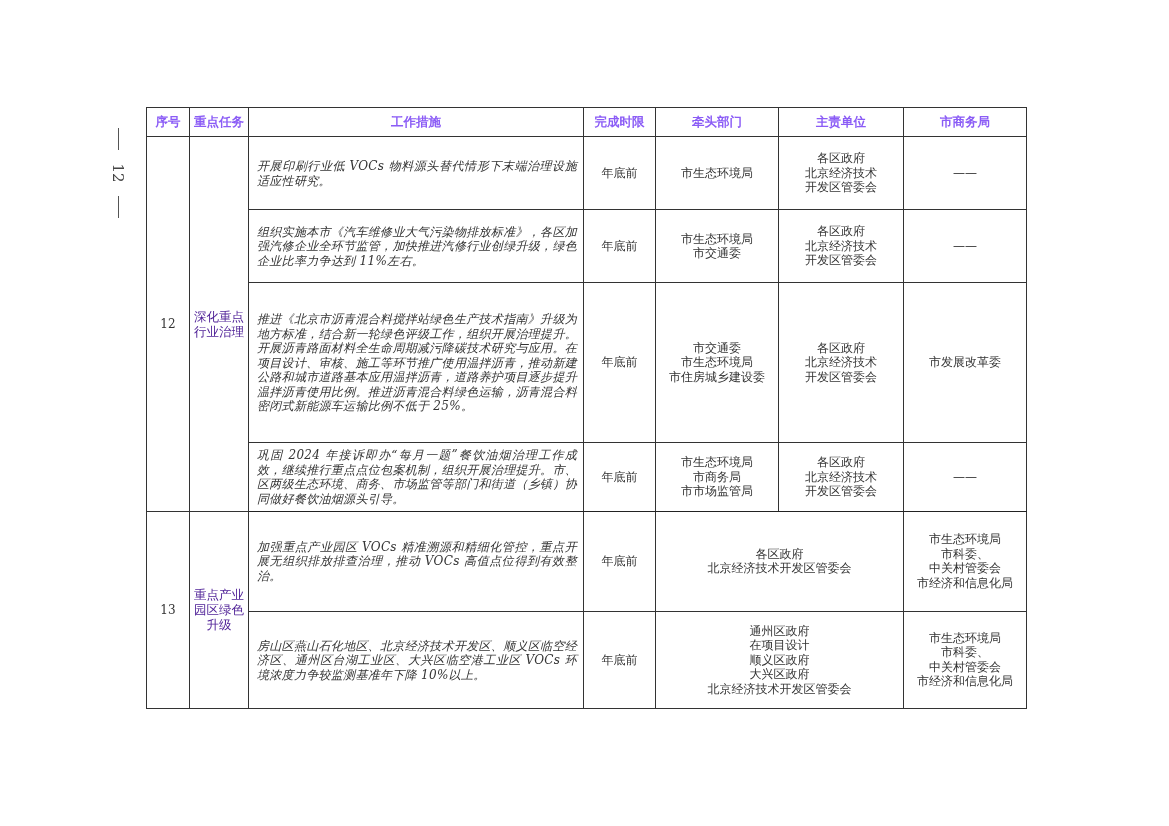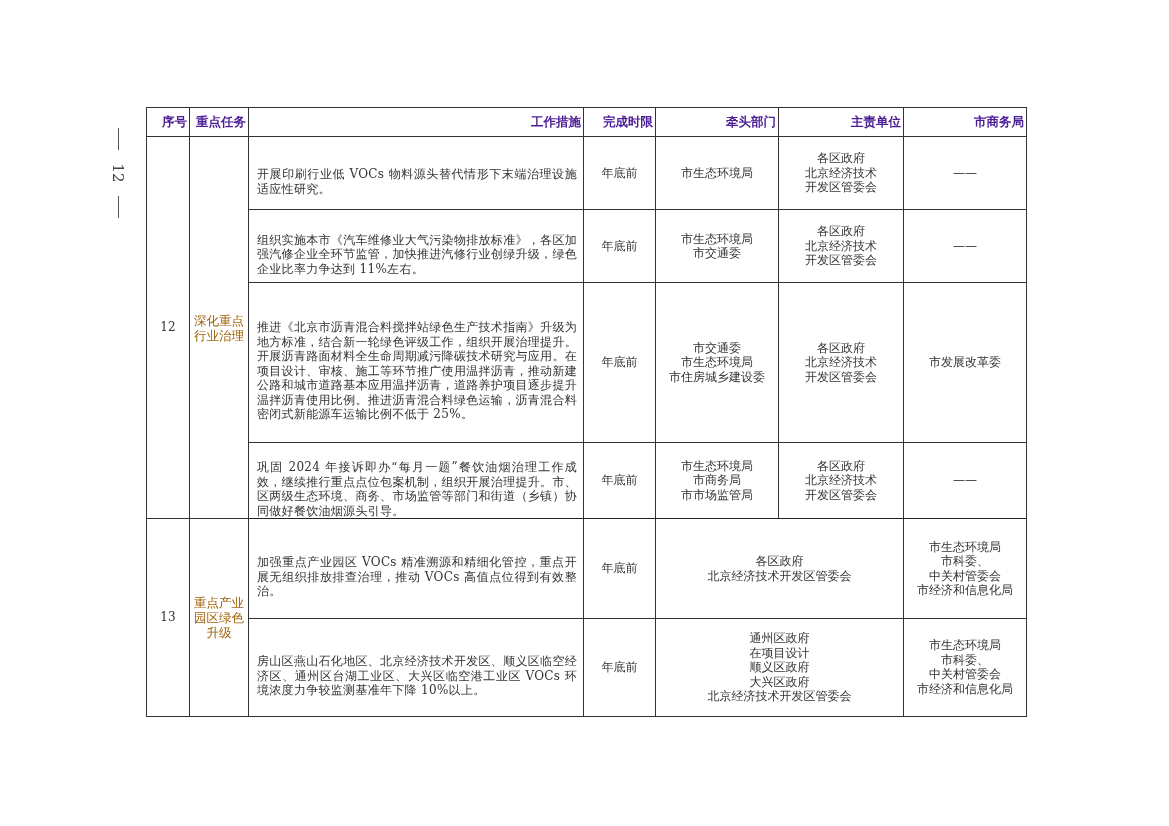--- a/index.html
+++ b/index.html
@@ -53,35 +53,35 @@
       text-align: center;
       vertical-align: middle;
       padding: 12px 4px;
       box-sizing: border-box;
     }
     table.main th {
       font-family: "DejaVu Sans", "Liberation Sans", sans-serif;
       font-weight: bold;
       font-size: 12.5px;
       height: 29px;
-      color: #4c1d95;
+      color: #8b5cf6;
       padding: 0 2px;
       white-space: nowrap;
-      text-align: right;
     }
     table.main td.measure {
       text-align: justify;
-      padding: 17px 6px 0 8px;
+      padding: 1px 6px 0 8px;
       letter-spacing: 0.3px;
+      font-style: italic;
     }
     table.main td.task {
       padding: 0 1px;
       font-size: 12.5px;
       line-height: 15px;
-      color: #a16207;
+      color: #4c1d95;
     }
     tr.group-end td {
       border-bottom: 1.5px solid #222;
     }
     .lines span {
       display: block;
     }
   </style>
 </head>
 <body>

